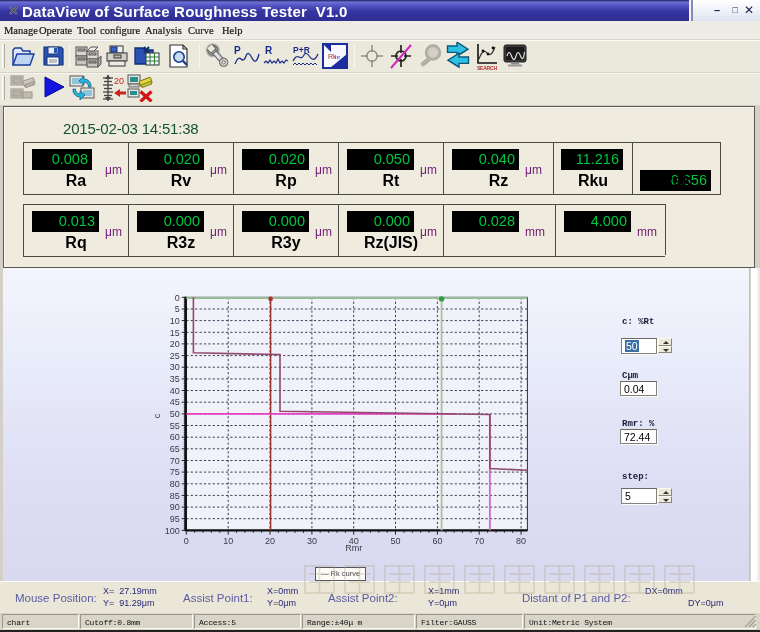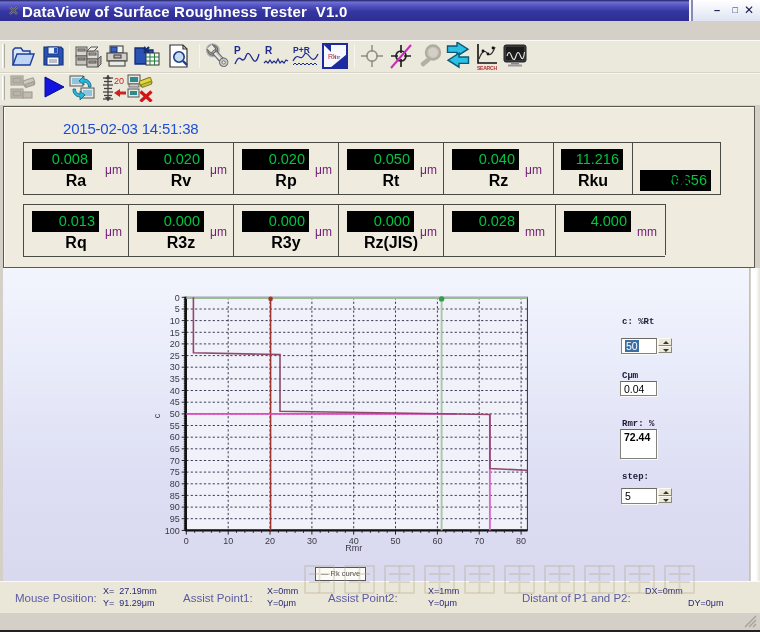--- a/index.html
+++ b/index.html
@@ -15,21 +15,21 @@
 #menu { position:absolute; left:0; top:21px; width:760px; height:19px; background:#eeece4; border-bottom:1px solid #d8d4cc; }
 .mi { position:absolute; top:4px; font-family:"Liberation Serif",serif; font-weight:500; font-size:10.5px; -webkit-text-stroke:0.2px #222; color:#111; }
 
 #tb1 { position:absolute; left:0; top:40px; width:760px; height:32px; background:#ebe8dc; border-top:1px solid #fbfaf6; }
 #tb2 { position:absolute; left:0; top:72px; width:760px; height:33px; background:#ebe8dc; border-top:1px solid #d8d4ca; box-shadow:inset 0 1px 0 #f8f6f0; }
 .grip { position:absolute; left:2px; width:3px; border-left:1px solid #fff; border-right:1px solid #b0aca2; }
 .tsep { position:absolute; width:1px; background:#c8c4b8; border-right:1px solid #f8f6f0; }
 .ic { position:absolute; }
 
 #panel { position:absolute; left:3px; top:106px; width:752px; height:162px; background:#efecdf; border:1px solid #5a5a52; box-shadow: inset 1px 1px 0 #fbf9f2; }
-#pdate { position:absolute; left:59px; top:13px; font-size:15px; letter-spacing:-0.2px; color:#1d4ed8; }
+#pdate { position:absolute; left:59px; top:13px; font-size:15px; letter-spacing:-0.2px; color:#14532d; }
 .cell { position:absolute; height:53px; border:1px solid #4a4a44; border-right:none; background:#efecdf; }
 .cell:last-of-type { }
 .rowwrap { position:absolute; }
 .lcd { position:absolute; top:6px; height:21px; background:#000; color:#00c53f; font-size:14.5px; text-align:right; padding:2px 4px 0 0; }
 .unit { position:absolute; top:20px; font-size:12px; color:#701a75; }
 .pname { position:absolute; left:0; right:0; top:29px; text-align:center; font-size:16px; font-weight:bold; color:#000; }
 
 #chart { position:absolute; left:3px; top:268px; width:747px; height:313px; border-right:1px solid #c0c0c8;
  background:linear-gradient(180deg,#f3f5fd 0%,#e9ecfa 30%,#dedff4 65%,#d8d8ef 100%); }
 
@@ -58,20 +58,29 @@
  <div id="title">
    <svg class="abs" style="left:8px;top:5px" width="11" height="11" viewBox="0 0 11 11">
         <path d="M2 2 l7 7 M9 2 l-7 7" stroke="#9a9aac" stroke-width="2.2"></path>
         <path d="M2 2 l7 7 M9 2 l-7 7" stroke="#4a4a5a" stroke-width="1.1"></path>
       </svg>
    <div class="ttext">DataView of Surface Roughness Tester&nbsp; V1.0</div>
    <div class="trght"></div>
    <div class="wbtn" style="right:40px;">–</div>
    <div class="wbtn" style="right:22px;font-size:9px;top:5px;">□</div>
    <div class="wbtn" style="right:6px;font-weight:400;font-size:12px;top:3px;">✕</div>
+ </div>
+ <div id="menu">
+   <div class="mi" style="left:4px">Manage</div>
+   <div class="mi" style="left:39px">Operate</div>
+   <div class="mi" style="left:77px">Tool</div>
+   <div class="mi" style="left:100px">configure</div>
+   <div class="mi" style="left:145px">Analysis</div>
+   <div class="mi" style="left:188px">Curve</div>
+   <div class="mi" style="left:222px">Help</div>
  </div>
  <div id="tb1"></div>
  <div id="tb2"></div>
  <div class="grip" style="top:44px;height:24px;"></div>
  <div class="grip" style="top:76px;height:24px;"></div>
  <div class="tsep" style="left:69px;top:44px;height:24px;"></div>
  <div class="tsep" style="left:199px;top:44px;height:24px;"></div>
  <div class="tsep" style="left:354px;top:44px;height:24px;"></div>
  <svg class="ic" style="left:10px;top:44px" width="27" height="24" viewBox="0 0 27 24">
       <path d="M3 21 L3 6 l2-2 h6 l2 3 h7 v3" fill="#dce8fa" stroke="#1c3c9c" stroke-width="1.4"></path>
@@ -366,21 +375,21 @@
  </div>
  <div class="rlabel" style="left:622px;top:317px;">c: %Rt</div>
  <div class="tbox" style="left:621px;top:338px;width:36px;height:16px;"><span class="selhl">50</span></div>
  <div class="spinner" style="left:658px;top:338px;">
       <div class="spbtn spup"></div>
       <div class="spbtn spdn"></div>
     </div>
  <div class="rlabel" style="left:622px;top:371px;">Cμm</div>
  <div class="tbox" style="left:620px;top:381px;width:37px;height:15px;">0.04</div>
  <div class="rlabel" style="left:622px;top:419px;">Rmr: %</div>
- <div class="tbox" style="left:620px;top:429px;width:37px;height:30px;font-weight:bold;">72.44</div>
+ <div class="tbox" style="left:620px;top:429px;width:37px;height:15px;">72.44</div>
  <div class="rlabel" style="left:622px;top:472px;">step:</div>
  <div class="tbox" style="left:621px;top:488px;width:36px;height:16px;">5</div>
  <div class="spinner" style="left:658px;top:488px;">
       <div class="spbtn spup"></div>
       <div class="spbtn spdn"></div>
     </div>
  <div class="chartR"></div>
  <div id="legend">— Rk curve</div>
  <div id="inforow">
    <div class="ilabel" style="left:15px;top:10px;">Mouse Position:</div>
@@ -389,20 +398,28 @@
    <div class="ilabel" style="left:183px;top:10px;">Assist Point1:</div>
    <div class="ival" style="left:267px;top:4px;">X=0mm</div>
    <div class="ival" style="left:267px;top:16px;">Y=0μm</div>
    <div class="ilabel" style="left:328px;top:10px;">Assist Point2:</div>
    <div class="ival" style="left:428px;top:4px;">X=1mm</div>
    <div class="ival" style="left:428px;top:16px;">Y=0μm</div>
    <div class="ilabel" style="left:522px;top:10px;">Distant of P1 and P2:</div>
    <div class="ival" style="left:645px;top:4px;">DX=0mm</div>
    <div class="ival" style="left:645px;top:16px;margin-left:43px;">DY=0μm</div>
  </div>
+ <div id="status">
+   <div class="scell" style="left:2px;width:77px;">chart</div>
+   <div class="scell" style="left:80px;width:113px;">Cutoff:0.8mm</div>
+   <div class="scell" style="left:194px;width:107px;">Access:5</div>
+   <div class="scell" style="left:302px;width:113px;">Range:±40μ m</div>
+   <div class="scell" style="left:416px;width:107px;">Filter:GAUSS</div>
+   <div class="scell" style="left:524px;width:232px;">Unit:Metric System</div>
+ </div>
  <svg class="abs" style="left:744px;top:615px" width="13" height="13" viewBox="0 0 13 13">
       <path d="M12 1 L1 12 M12 5 L5 12 M12 9 L9 12" stroke="#a8a496" stroke-width="1.5"></path>
     </svg>
  <div id="bbar"></div>
  <svg class="abs" style="left:0;top:563px;" width="760" height="36" viewBox="0 0 760 36">
       <g stroke="rgba(178,166,136,0.33)" fill="none" stroke-width="1.8">
         <rect x="305" y="3" width="29" height="27"></rect>
         <path d="M309 11 h21 M309 19 h21 M319.5 3 v27"></path>
       </g>
 <g stroke="rgba(178,166,136,0.33)" fill="none" stroke-width="1.8">

